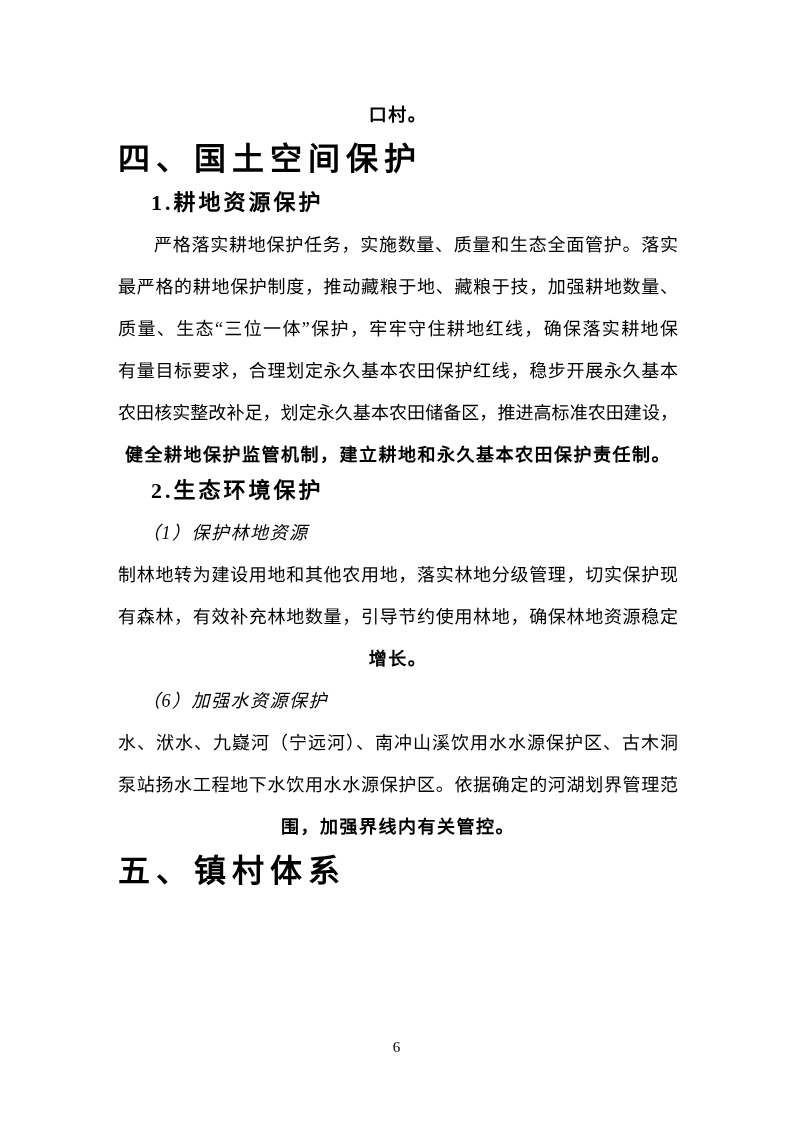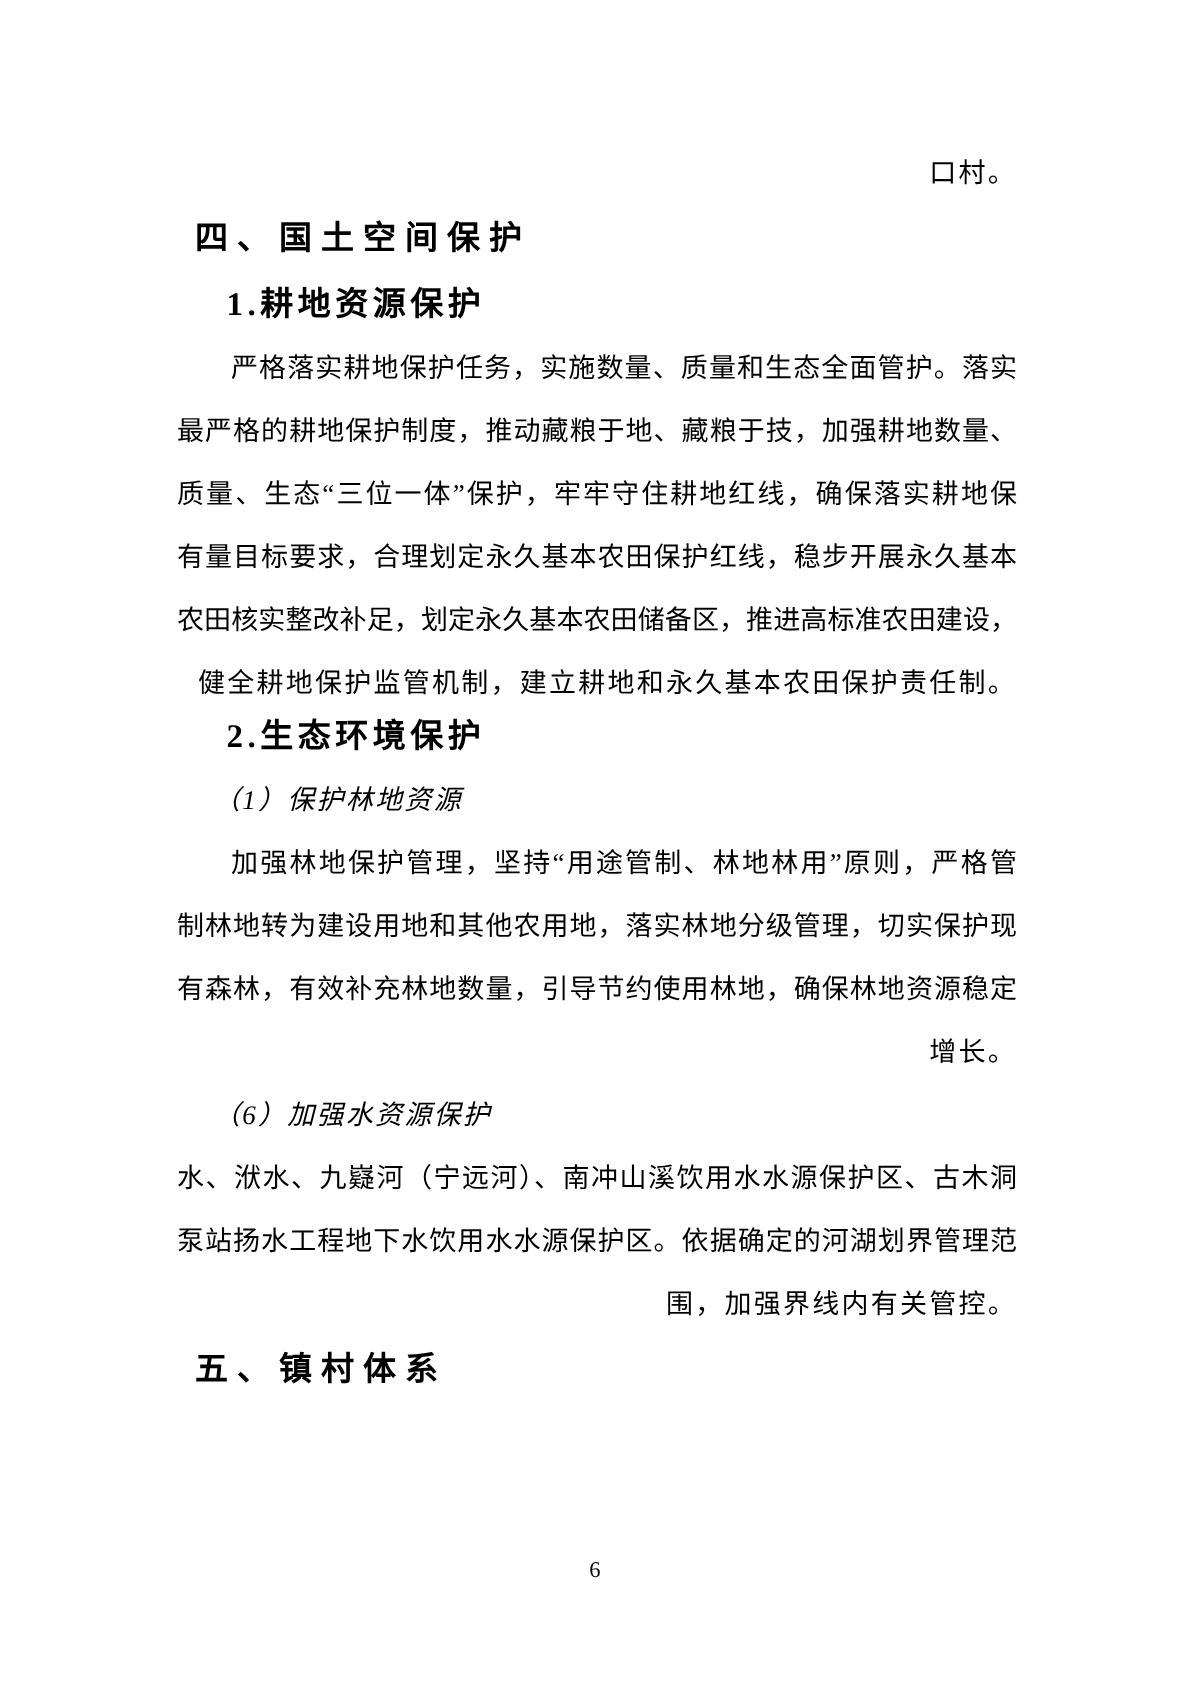--- a/index.html
+++ b/index.html
@@ -36,31 +36,31 @@
     text-align-last: justify;
     text-justify: inter-ideograph;
     overflow: hidden;
   }
   
   .indent {
     padding-left: 36px;
   }
   
   .plast {
-    text-align: right;
+    text-align: center;
     letter-spacing: 1.5px;
+    font-weight: bold;
   }
   
   .h1 {
     height: 46px;
     line-height: 46px;
-    font-size: 22px;
+    font-size: 32px;
     font-weight: bold;
     letter-spacing: 6px;
-    margin-left: 12px;
   }
   
   .h2 {
     height: 42px;
     line-height: 42px;
     font-size: 22px;
     font-weight: bold;
     letter-spacing: 3px;
     padding-left: 33px;
   }
@@ -100,21 +100,20 @@
     <div class="line just">最严格的耕地保护制度，推动藏粮于地、藏粮于技，加强耕地数量、</div>
     <div class="line just">质量、生态“三位一体”保护，牢牢守住耕地红线，确保落实耕地保</div>
     <div class="line just">有量目标要求，合理划定永久基本农田保护红线，稳步开展永久基本</div>
     <div class="line just">农田核实整改补足，划定永久基本农田储备区，推进高标准农田建设，</div>
     <div class="line plast">健全耕地保护监管机制，建立耕地和永久基本农田保护责任制。</div>
 
     <div class="line h2 pull-up">2.生态环境保护</div>
 
     <div class="line h3">（1）保护林地资源</div>
 
-    <div class="line just indent">加强林地保护管理，坚持“用途管制、林地林用”原则，严格管</div>
     <div class="line just">制林地转为建设用地和其他农用地，落实林地分级管理，切实保护现</div>
     <div class="line just">有森林，有效补充林地数量，引导节约使用林地，确保林地资源稳定</div>
     <div class="line plast">增长。</div>
 
     <div class="line h3">（6）加强水资源保护</div>
 
     <div class="line just">水、洑水、九嶷河（宁远河）、南冲山溪饮用水水源保护区、古木洞</div>
     <div class="line just">泵站扬水工程地下水饮用水水源保护区。依据确定的河湖划界管理范</div>
     <div class="line plast">围，加强界线内有关管控。</div>
 

